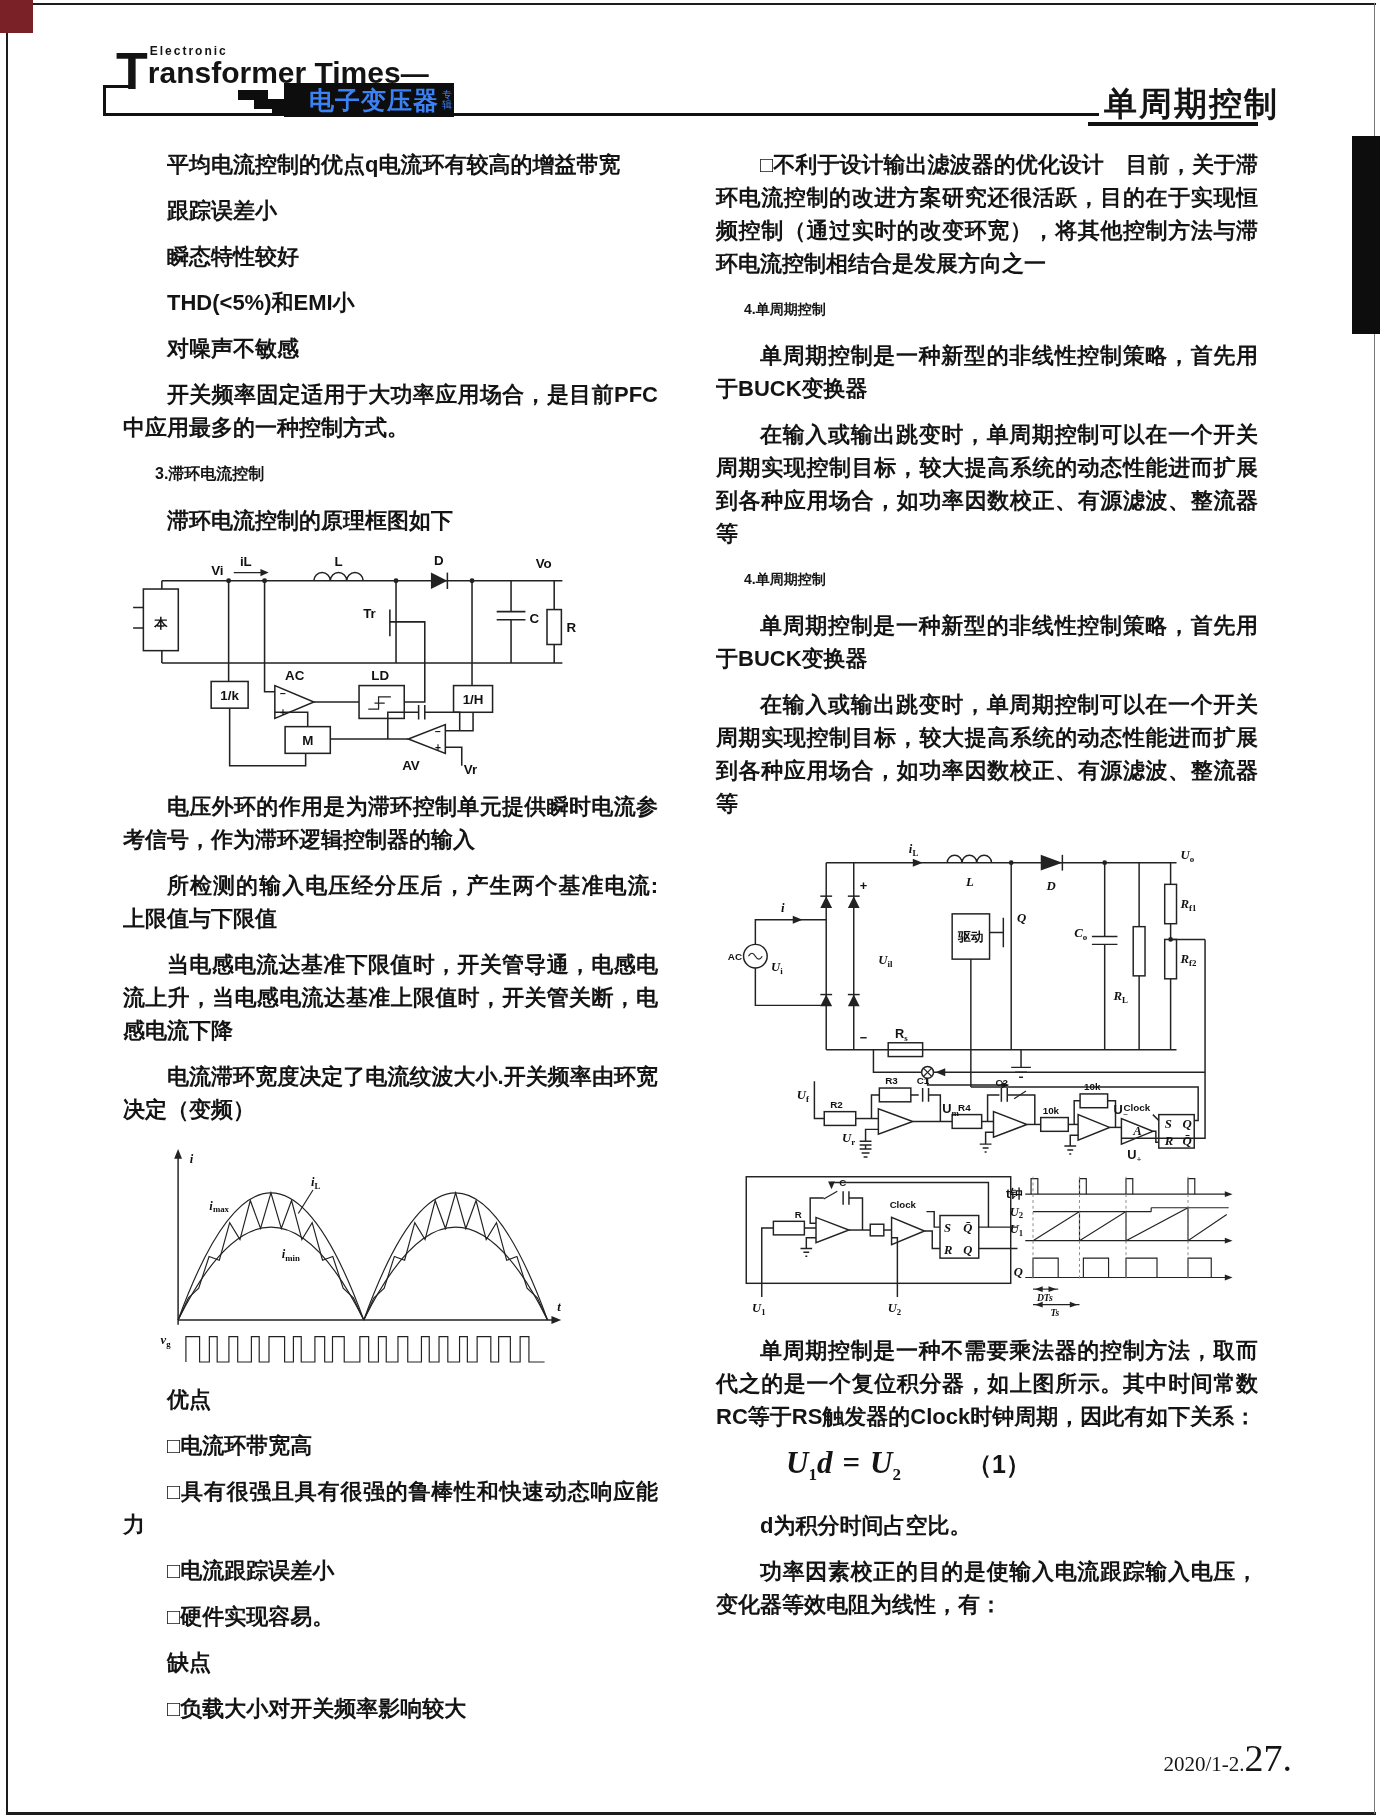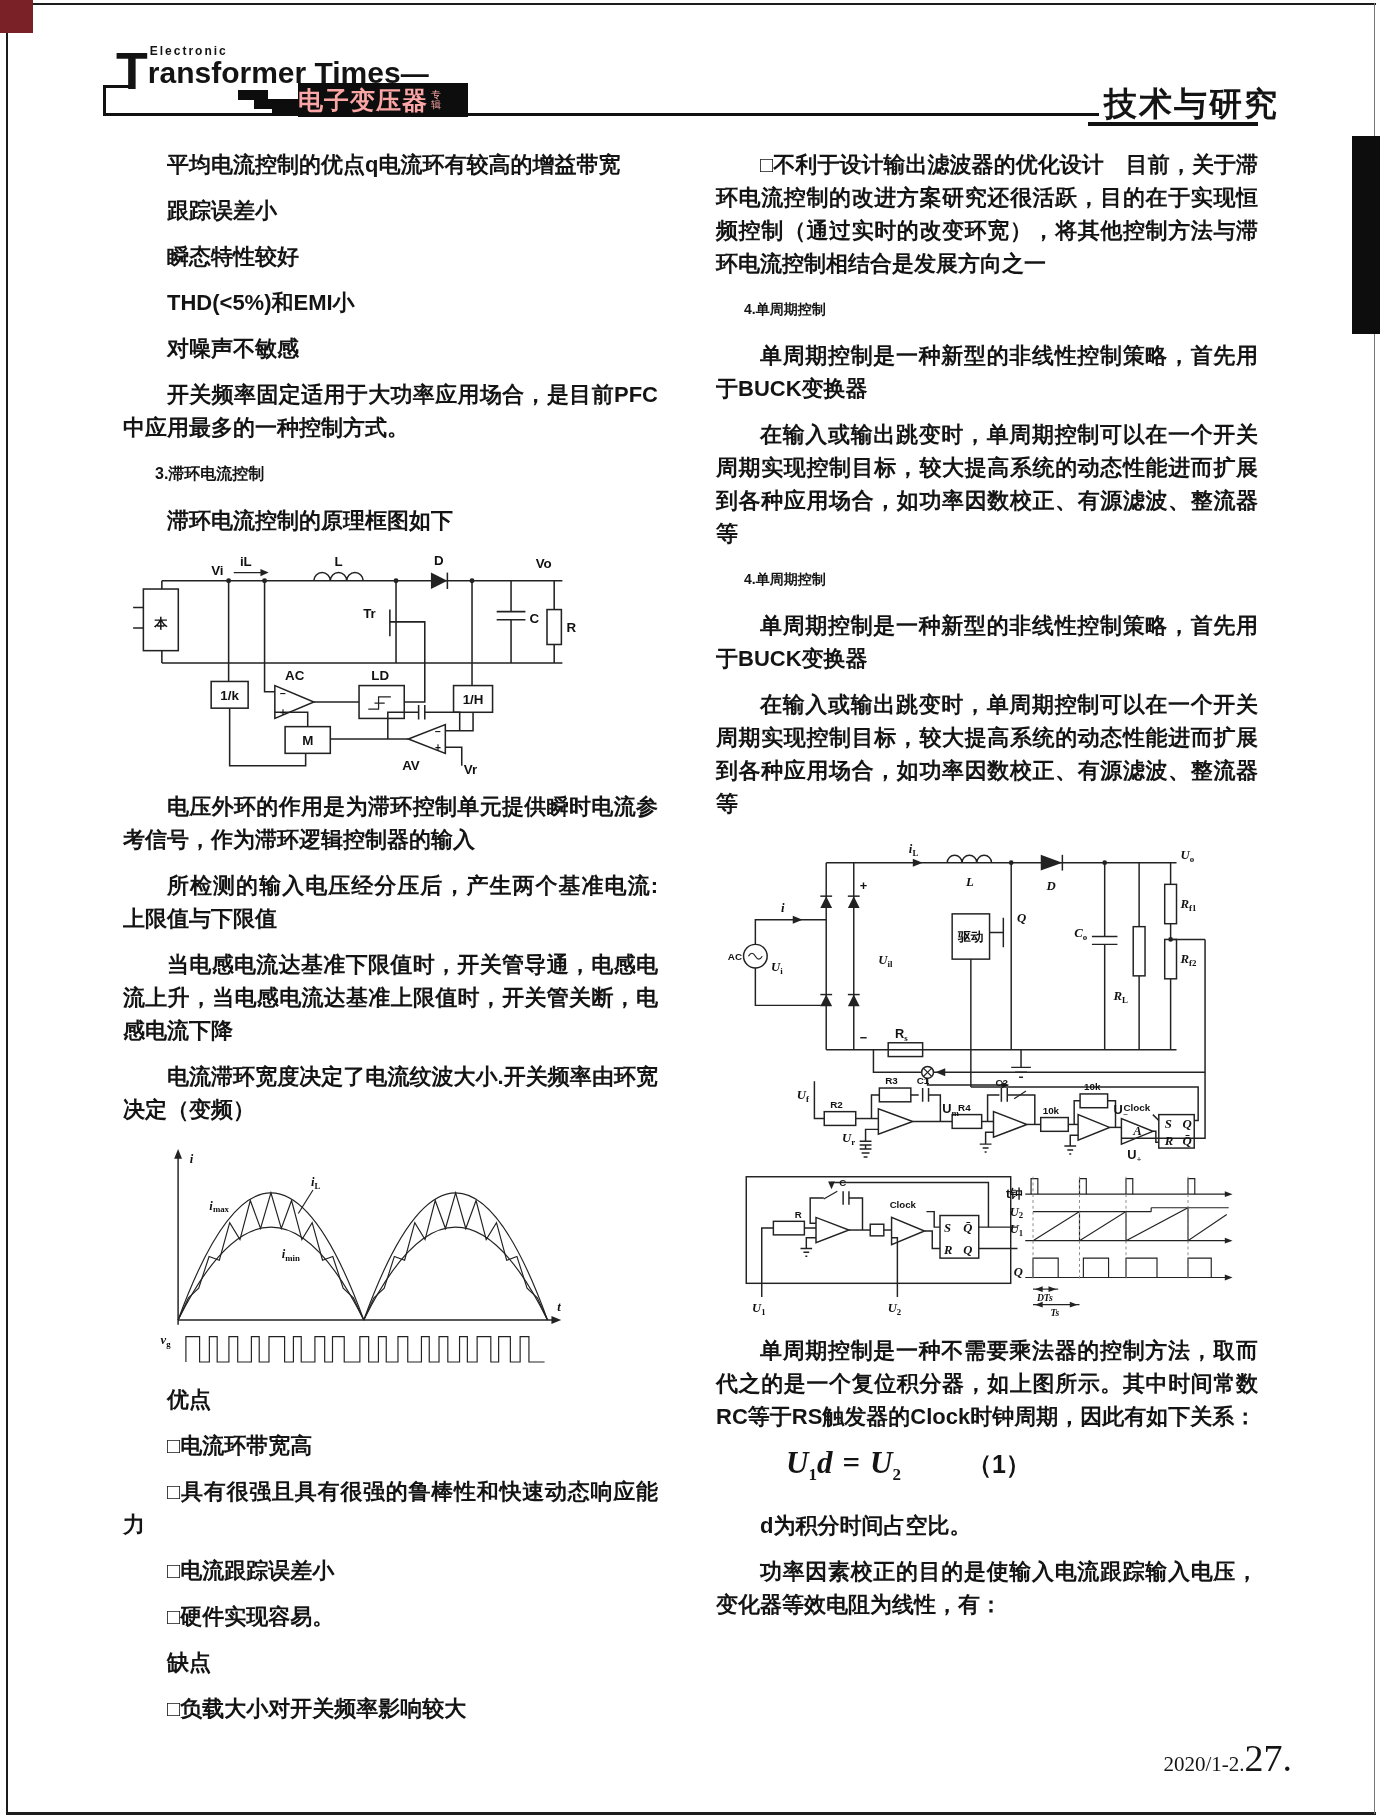--- a/index.html
+++ b/index.html
@@ -18,22 +18,22 @@
   .logo-stack{display:inline-block;vertical-align:baseline;}
   .logo-electronic{display:block;font-size:12px;font-weight:bold;letter-spacing:2px;margin:0 0 -2px 2px;}
   .logo-rest{font-size:30px;font-weight:bold;letter-spacing:0;}
   .logo-dash{font-size:28px;font-weight:bold;}
   .bracket-tick{position:absolute;left:103px;top:85px;width:26px;height:3px;background:#111;}
   .bracket-vert{position:absolute;left:103px;top:85px;width:3px;height:31px;background:#111;}
   .header-rule{position:absolute;left:103px;top:113px;width:996px;height:3px;background:#111;}
   .mast-step1{position:absolute;left:238px;top:90px;width:30px;height:10px;background:#0d0d0d;}
   .mast-step2{position:absolute;left:254px;top:99px;width:44px;height:10px;background:#0d0d0d;}
   .mast-step3{position:absolute;left:272px;top:107px;width:28px;height:9px;background:#0d0d0d;}
-  .masthead{position:absolute;left:298px;top:83px;width:170px;height:34px;background:#0d0d0d;
-            color:#fca5a5;display:flex;align-items:center;justify-content:flex-start;}
+  .masthead{position:absolute;left:284px;top:83px;width:170px;height:34px;background:#0d0d0d;
+            color:#3b82f6;display:flex;align-items:center;justify-content:flex-end;}
   .masthead-main{font-size:25px;font-weight:bold;letter-spacing:1px;}
   .masthead-small{font-size:10px;line-height:10px;width:12px;margin-left:3px;}
   .section-title{position:absolute;left:1104px;top:82px;font-size:33px;font-weight:800;letter-spacing:2px;}
   .section-underline{position:absolute;left:1088px;top:122px;width:170px;height:4px;background:#111;}
   
   .col{position:absolute;top:148px;font-size:22px;line-height:33px;font-weight:600;text-align:justify;}
   .col-left{left:123px;width:535px;}
   .col-right{left:716px;width:542px;}
   .col p{margin:0 0 13px 0;text-indent:2em;}
   h3.sec{font-size:16px;font-weight:800;margin:2px 0 14px 0;text-indent:2em;line-height:33px;}
@@ -81,21 +81,21 @@
   <div class="bracket-tick"></div>
   <div class="bracket-vert"></div>
   <div class="header-rule"></div>
   <div class="mast-step1"></div>
   <div class="mast-step2"></div>
   <div class="mast-step3"></div>
   <div class="masthead">
     <span class="masthead-main">电子变压器</span>
     <span class="masthead-small">专辑</span>
   </div>
-  <div class="section-title">技术与研究</div>
+  <div class="section-title">单周期控制</div>
   <div class="section-underline"></div>
 
   <div class="col col-left">
     <p>平均电流控制的优点q电流环有较高的增益带宽</p>
     <p>跟踪误差小</p>
     <p>瞬态特性较好</p>
     <p>THD(&lt;5%)和EMI小</p>
     <p>对噪声不敏感</p>
     <p>开关频率固定适用于大功率应用场合，是目前PFC中应用最多的一种控制方式。</p>
     <h3 class="sec">3.滞环电流控制</h3>

